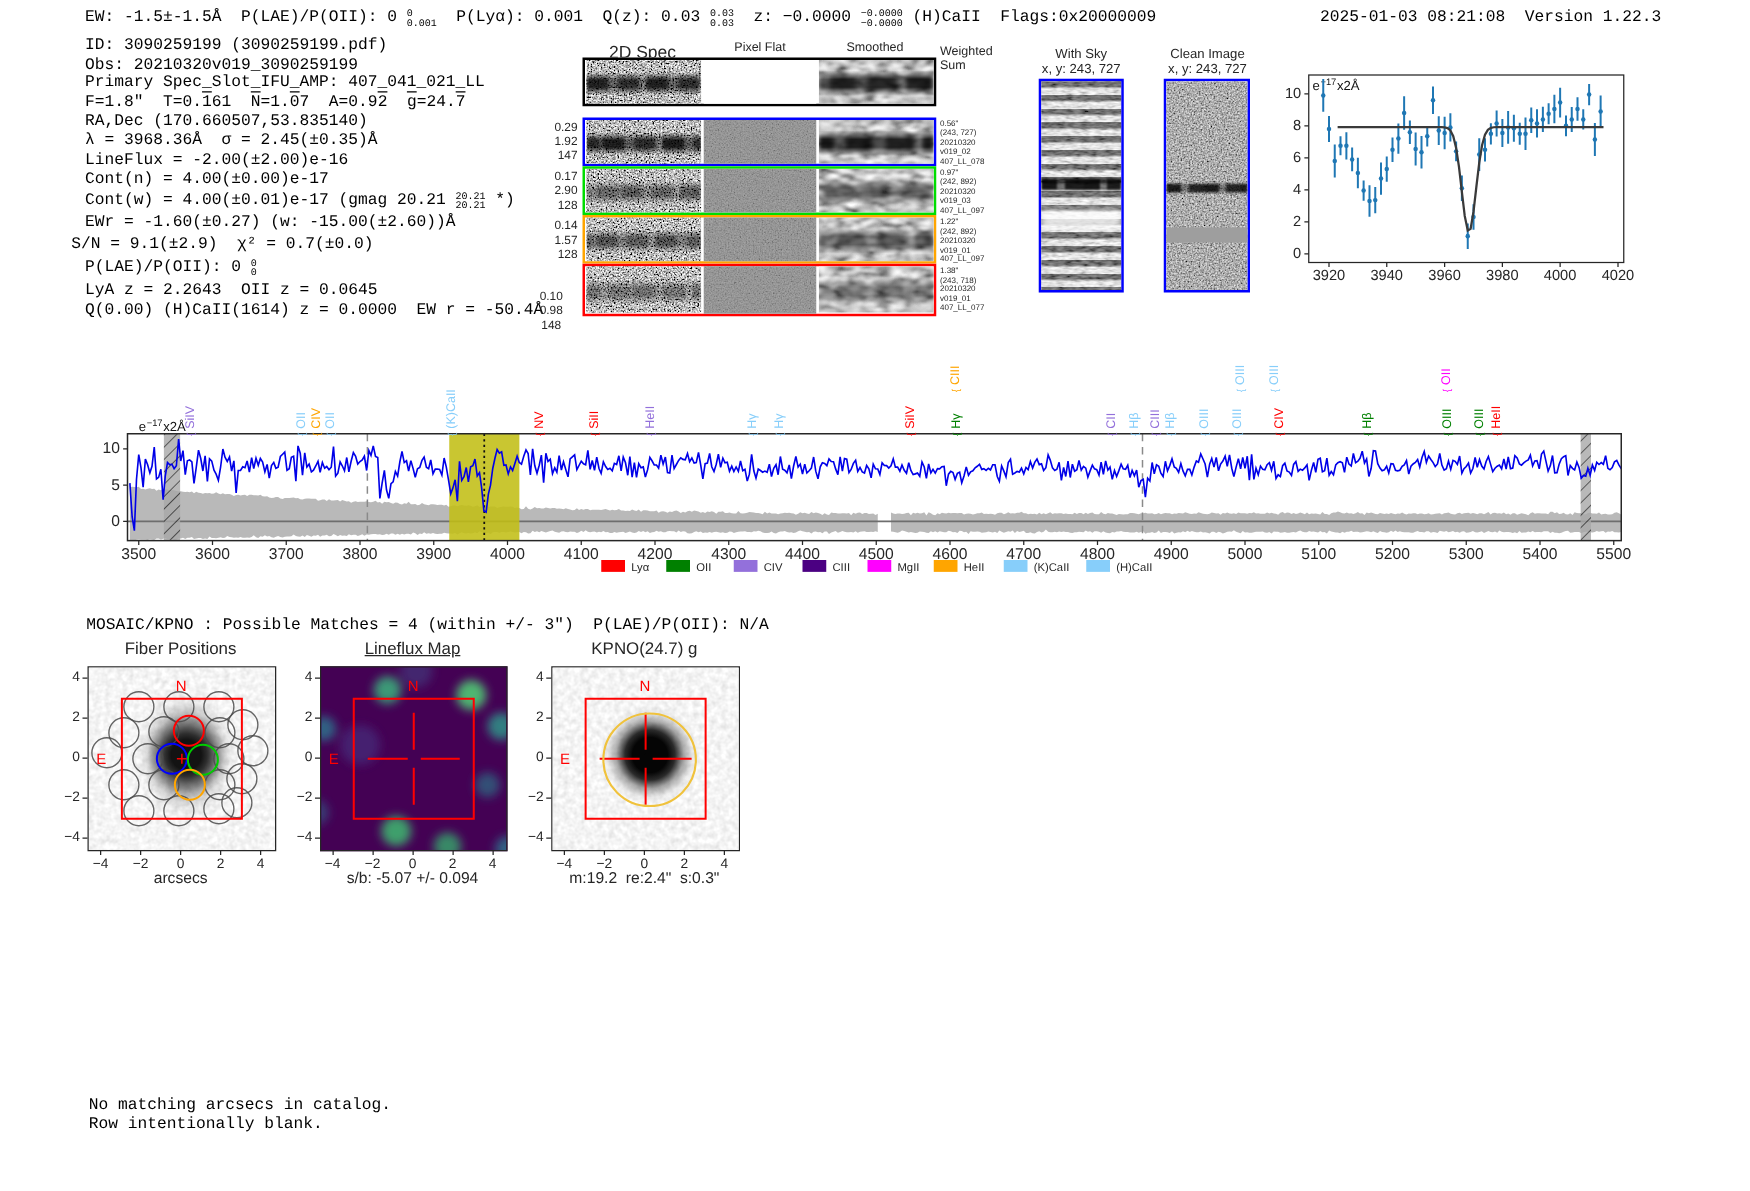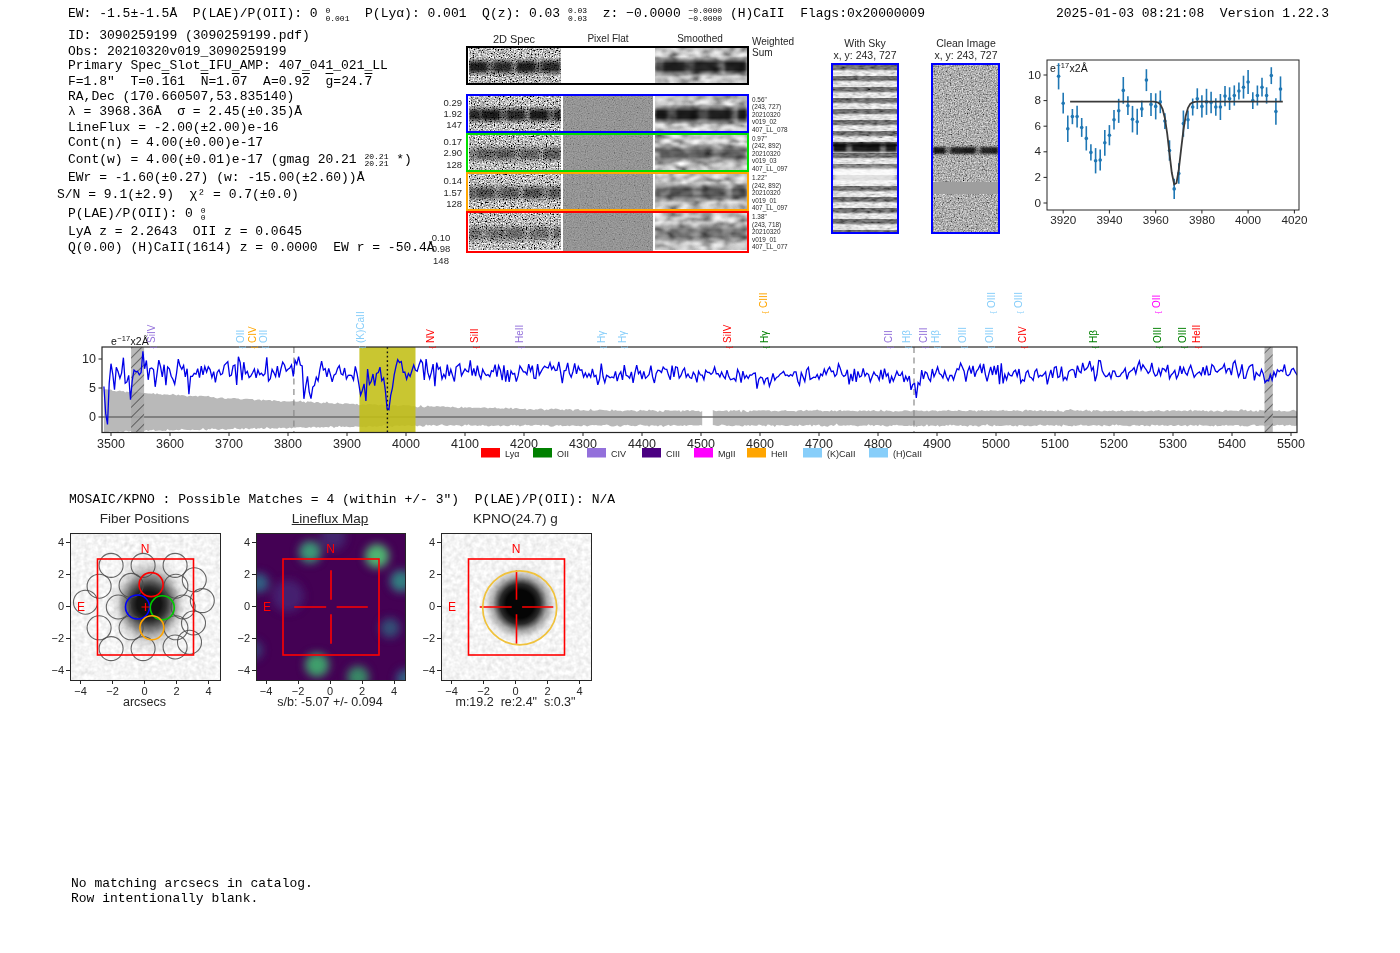--- a/index.html
+++ b/index.html
@@ -18,21 +18,21 @@
 <div class="a mono" style="left:68px;top:89.2px;">RA,Dec (170.660507,53.835140)</div>
 <div class="a mono" style="left:68px;top:104.4px;">λ = 3968.36Å  σ = 2.45(±0.35)Å</div>
 <div class="a mono" style="left:68px;top:120.1px;">LineFlux = -2.00(±2.00)e-16</div>
 <div class="a mono" style="left:68px;top:135.2px;text-align:right;">Cont(n) = 4.00(±0.00)e-17</div>
 <div class="a mono" style="left:68px;top:151.5px;">Cont(w) = 4.00(±0.01)e-17 (gmag 20.21 <span class="frac"><span>20.21</span><span>20.21</span></span> *)</div>
 <div class="a mono" style="left:68px;top:170.1px;">EWr = -1.60(±0.27) (w: -15.00(±2.60))Å</div>
 <div class="a mono" style="left:57px;top:187.2px;">S/N = 9.1(±2.9)  χ² = 0.7(±0.0)</div>
 <div class="a mono" style="left:68px;top:205.8px;">P(LAE)/P(OII): 0 <span class="frac"><span>0</span><span>0</span></span></div>
 <div class="a mono" style="left:68px;top:223.5px;">LyA z = 2.2643  OII z = 0.0645</div>
 <div class="a mono" style="left:68px;top:239.5px;">Q(0.00) (H)CaII(1614) z = 0.0000  EW r = -50.4Å</div>
-<div class="a san" style="left:466px;top:33px;width:96px;text-align:center;font-size:11px;">2D Spec</div>
+<div class="a san" style="left:466px;top:33px;width:96px;text-align:center;font-size:14px;">2D Spec</div>
 <div class="a san" style="left:560px;top:33px;width:96px;text-align:center;font-size:10px;">Pixel Flat</div>
 <div class="a san" style="left:652px;top:33px;width:96px;text-align:center;font-size:10px;">Smoothed</div>
 <div class="a" style="left:466px;top:46.0px;width:279px;height:35.0px;border:2px solid #000;background:#fff;">
 <div class="a" style="left:1px;top:0px;width:92px;height:35.0px;overflow:hidden;">
 <svg width="92" height="35" style="display:block;">
         <filter id="nwsa" x="0" y="0" width="100%" height="100%">
           <feTurbulence type="fractalNoise" baseFrequency="0.75" numOctaves="2" seed="3" stitchTiles="stitch" result="t"></feTurbulence>
           <feColorMatrix in="t" type="saturate" values="0" result="g"></feColorMatrix>
           <feComponentTransfer result="c">
             <feFuncR type="linear" slope="3.0" intercept="-1.0"></feFuncR>

